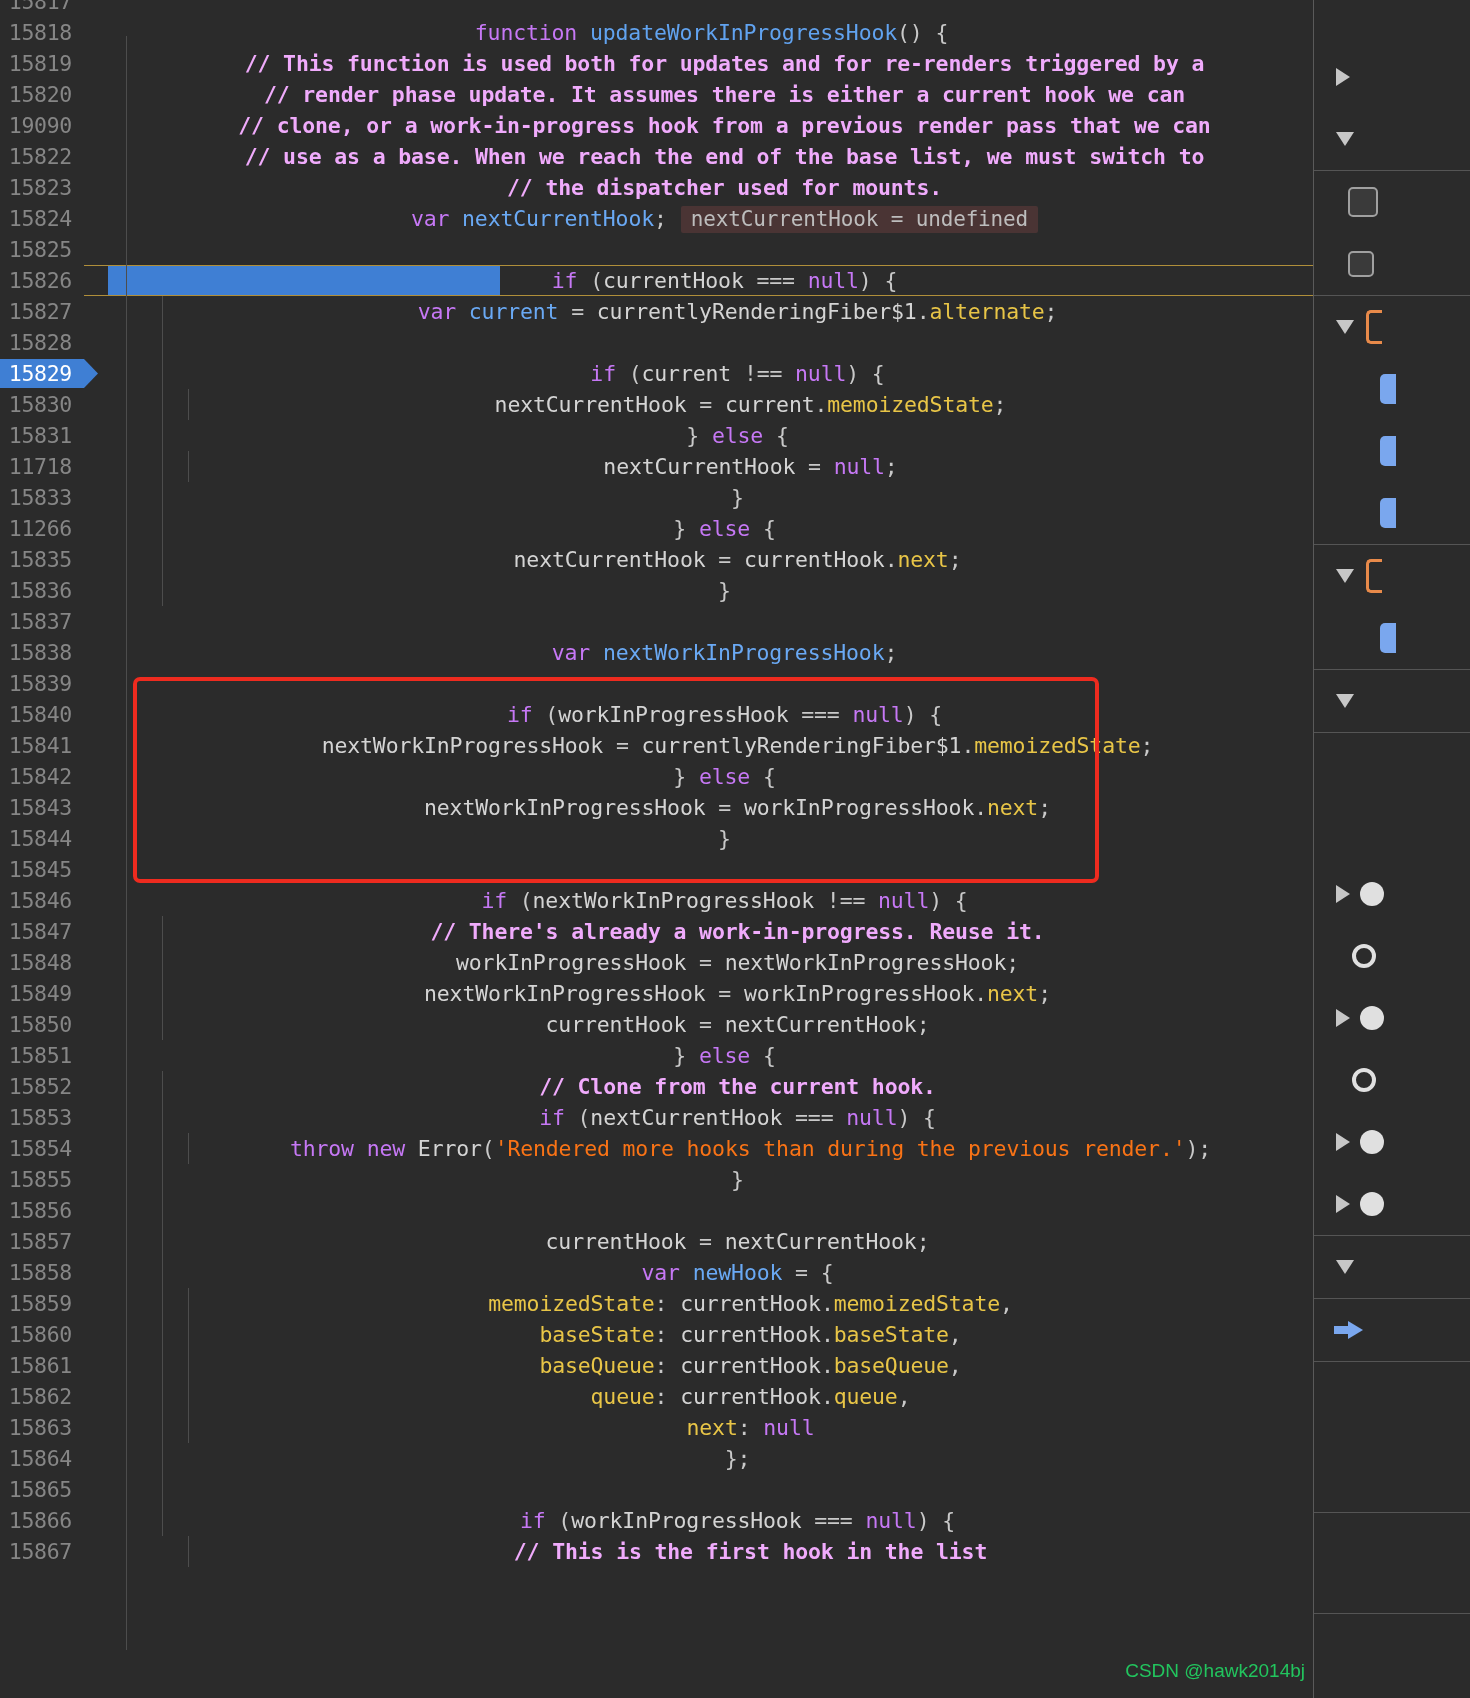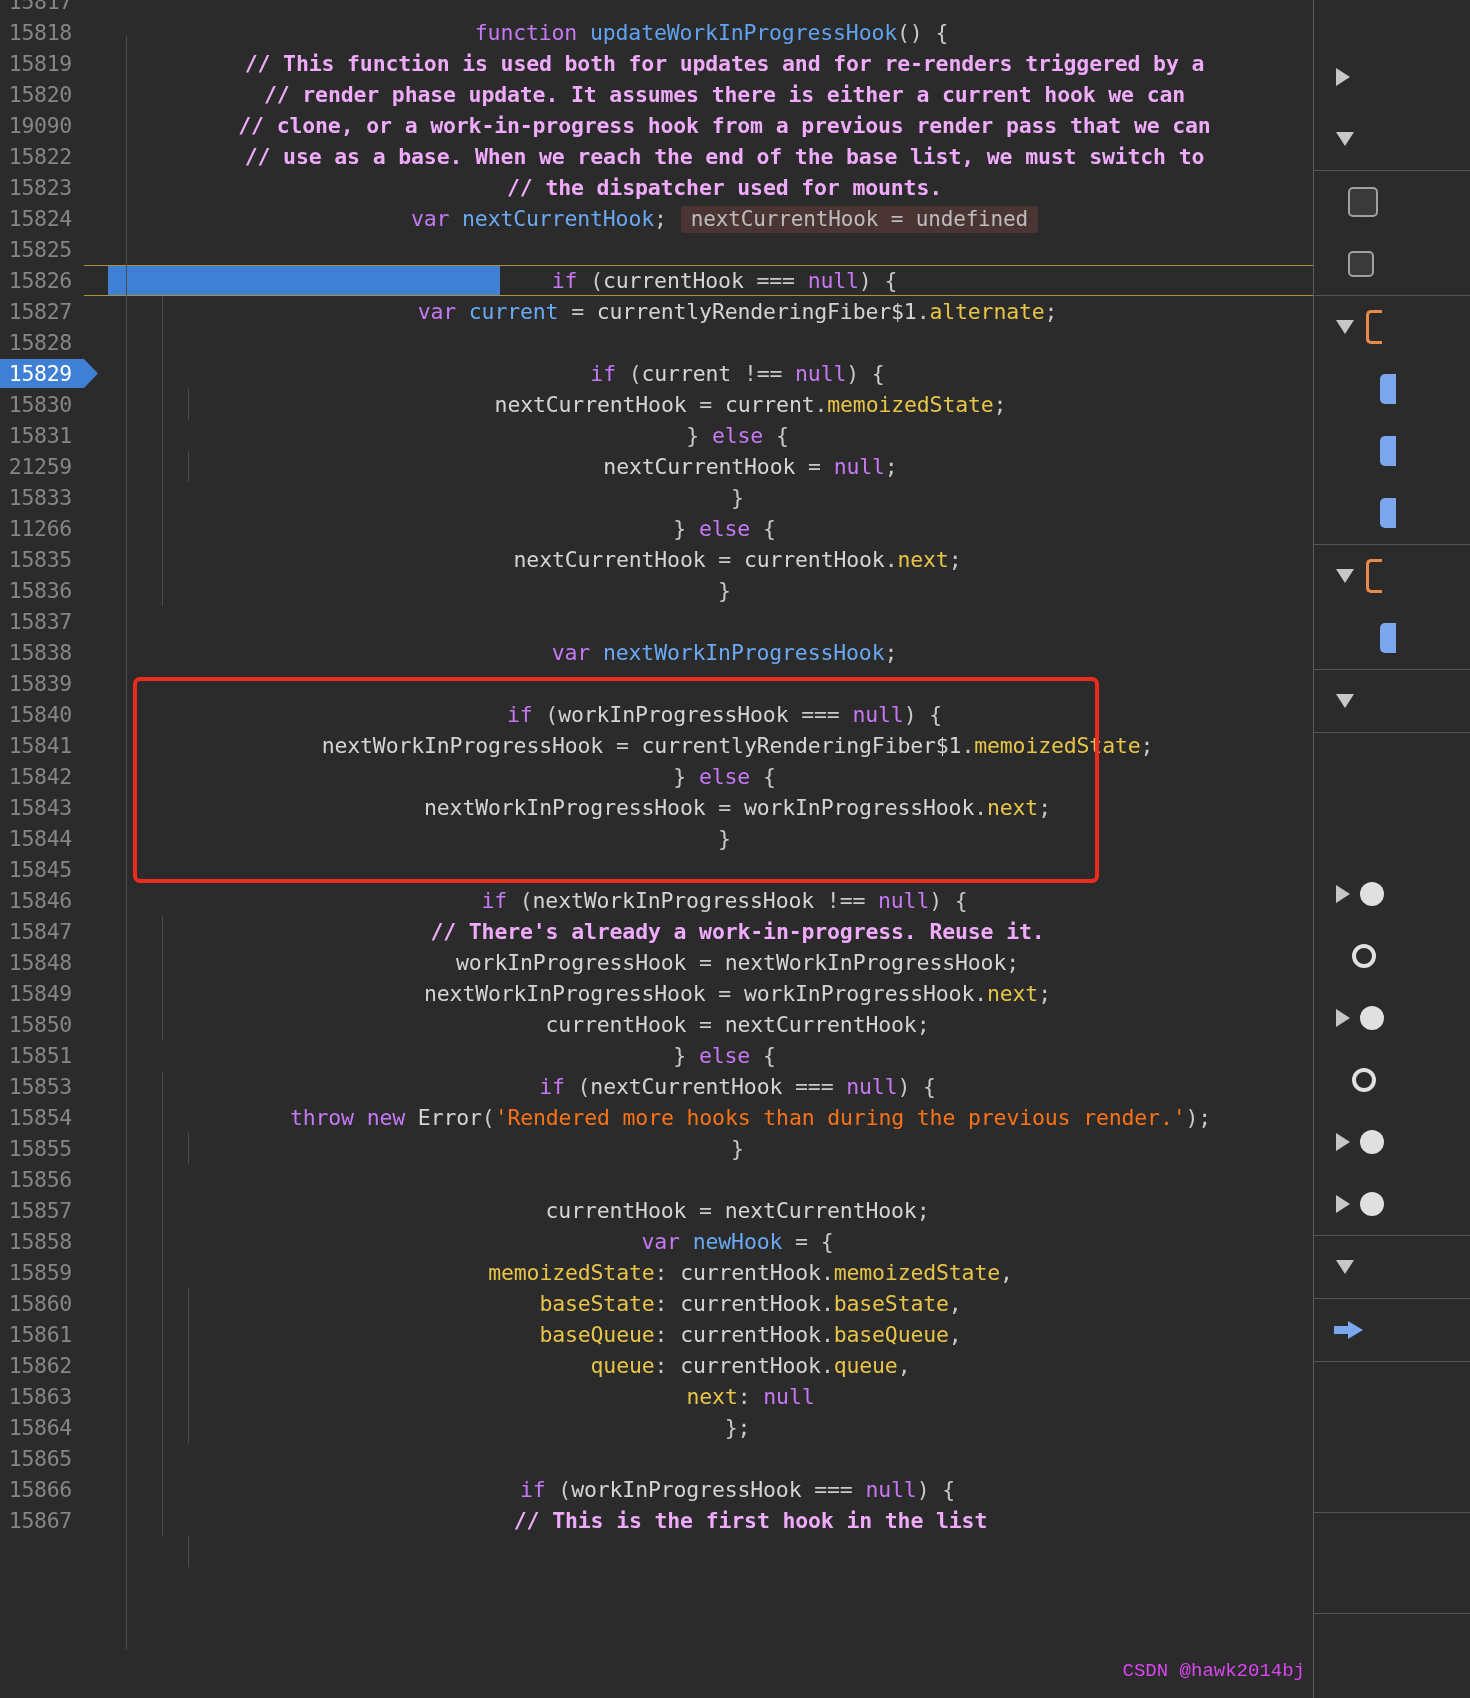--- a/index.html
+++ b/index.html
@@ -140,23 +140,23 @@
     border-radius: 7px;
     pointer-events: none;
     z-index: 5;
   }
 
   
   .watermark {
     position: absolute;
     right: 8px;
     bottom: 16px;
-    color: #d946ef;
+    color: #22c55e;
     font-size: 19px;
-    font-family: Liberation Mono, monospace;
+    font-family: Liberation Sans, sans-serif;
     z-index: 8;
   }
 
   
   .right-panel {
     width: 157px;
     min-width: 157px;
     height: 1698px;
     background: #2b2b2b;
     border-left: 1px solid #5a5a5a;
@@ -258,40 +258,41 @@
         <div class="line"><div class="gutter"><span>15822</span></div><div class="code"><span style="display:inline-block;width:52px"></span><span class="cmt">// use as a base. When we reach the end of the base list, we must switch to</span></div></div>
         <div class="line"><div class="gutter"><span>15823</span></div><div class="code"><span style="display:inline-block;width:52px"></span><span class="cmt">// the dispatcher used for mounts.</span></div></div>
         <div class="line"><div class="gutter"><span>15824</span></div><div class="code"><span style="display:inline-block;width:52px"></span><span class="kw">var</span> <span class="var">nextCurrentHook</span>;<span class="inline-val">nextCurrentHook = undefined</span></div></div>
         <div class="line"><div class="gutter"><span>15825</span></div><div class="code"><span style="display:inline-block;width:26px"></span></div></div>
         <div class="line" style="position: relative; z-index: 4;"><div class="gutter"><span>15826</span></div><div class="code" style="position: relative;"><span style="display:inline-block;width:52px"></span><span class="kw">if</span> (<span class="pln">currentHook</span> === <span class="kw">null</span>) {</div></div>
         <div class="line"><div class="gutter"><span>15827</span></div><div class="code"><span style="display:inline-block;width:78px"></span><span class="kw">var</span> <span class="var">current</span> = <span class="pln">currentlyRenderingFiber$1</span>.<span class="prop">alternate</span>;</div></div>
         <div class="line"><div class="gutter"><span>15828</span></div><div class="code"><span style="display:inline-block;width:26px"></span></div></div>
         <div class="line"><div class="gutter current"><span class="num-pill"></span><span>15829</span></div><div class="code"><span style="display:inline-block;width:78px"></span><span class="kw">if</span> (<span class="pln">current</span> !== <span class="kw">null</span>) {</div></div>
         <div class="line"><div class="gutter"><span>15830</span></div><div class="code"><span style="display:inline-block;width:104px"></span><span class="pln">nextCurrentHook</span> = <span class="pln">current</span>.<span class="prop">memoizedState</span>;</div></div>
         <div class="line"><div class="gutter"><span>15831</span></div><div class="code"><span style="display:inline-block;width:78px"></span>} <span class="kw">else</span> {</div></div>
-        <div class="line"><div class="gutter"><span>21259</span></div><div class="code"><span style="display:inline-block;width:104px"></span><span class="pln">nextCurrentHook</span> = <span class="kw">null</span>;</div></div>
+        <div class="line"><div class="gutter"><span>11718</span></div><div class="code"><span style="display:inline-block;width:104px"></span><span class="pln">nextCurrentHook</span> = <span class="kw">null</span>;</div></div>
         <div class="line"><div class="gutter"><span>15833</span></div><div class="code"><span style="display:inline-block;width:78px"></span>}</div></div>
         <div class="line"><div class="gutter"><span>11266</span></div><div class="code"><span style="display:inline-block;width:52px"></span>} <span class="kw">else</span> {</div></div>
         <div class="line"><div class="gutter"><span>15835</span></div><div class="code"><span style="display:inline-block;width:78px"></span><span class="pln">nextCurrentHook</span> = <span class="pln">currentHook</span>.<span class="prop">next</span>;</div></div>
         <div class="line"><div class="gutter"><span>15836</span></div><div class="code"><span style="display:inline-block;width:52px"></span>}</div></div>
         <div class="line"><div class="gutter"><span>15837</span></div><div class="code"><span style="display:inline-block;width:26px"></span></div></div>
         <div class="line"><div class="gutter"><span>15838</span></div><div class="code"><span style="display:inline-block;width:52px"></span><span class="kw">var</span> <span class="var">nextWorkInProgressHook</span>;</div></div>
         <div class="line"><div class="gutter"><span>15839</span></div><div class="code"><span style="display:inline-block;width:26px"></span></div></div>
         <div class="line"><div class="gutter"><span>15840</span></div><div class="code"><span style="display:inline-block;width:52px"></span><span class="kw">if</span> (<span class="pln">workInProgressHook</span> === <span class="kw">null</span>) {</div></div>
         <div class="line"><div class="gutter"><span>15841</span></div><div class="code"><span style="display:inline-block;width:78px"></span><span class="pln">nextWorkInProgressHook</span> = <span class="pln">currentlyRenderingFiber$1</span>.<span class="prop">memoizedState</span>;</div></div>
         <div class="line"><div class="gutter"><span>15842</span></div><div class="code"><span style="display:inline-block;width:52px"></span>} <span class="kw">else</span> {</div></div>
         <div class="line"><div class="gutter"><span>15843</span></div><div class="code"><span style="display:inline-block;width:78px"></span><span class="pln">nextWorkInProgressHook</span> = <span class="pln">workInProgressHook</span>.<span class="prop">next</span>;</div></div>
         <div class="line"><div class="gutter"><span>15844</span></div><div class="code"><span style="display:inline-block;width:52px"></span>}</div></div>
         <div class="line"><div class="gutter"><span>15845</span></div><div class="code"><span style="display:inline-block;width:26px"></span></div></div>
         <div class="line"><div class="gutter"><span>15846</span></div><div class="code"><span style="display:inline-block;width:52px"></span><span class="kw">if</span> (<span class="pln">nextWorkInProgressHook</span> !== <span class="kw">null</span>) {</div></div>
         <div class="line"><div class="gutter"><span>15847</span></div><div class="code"><span style="display:inline-block;width:78px"></span><span class="cmt">// There's already a work-in-progress. Reuse it.</span></div></div>
         <div class="line"><div class="gutter"><span>15848</span></div><div class="code"><span style="display:inline-block;width:78px"></span><span class="pln">workInProgressHook</span> = <span class="pln">nextWorkInProgressHook</span>;</div></div>
         <div class="line"><div class="gutter"><span>15849</span></div><div class="code"><span style="display:inline-block;width:78px"></span><span class="pln">nextWorkInProgressHook</span> = <span class="pln">workInProgressHook</span>.<span class="prop">next</span>;</div></div>
         <div class="line"><div class="gutter"><span>15850</span></div><div class="code"><span style="display:inline-block;width:78px"></span><span class="pln">currentHook</span> = <span class="pln">nextCurrentHook</span>;</div></div>
         <div class="line"><div class="gutter"><span>15851</span></div><div class="code"><span style="display:inline-block;width:52px"></span>} <span class="kw">else</span> {</div></div>
+        <div class="line"><div class="gutter"><span>15852</span></div><div class="code"><span style="display:inline-block;width:78px"></span><span class="cmt">// Clone from the current hook.</span></div></div>
         <div class="line"><div class="gutter"><span>15853</span></div><div class="code"><span style="display:inline-block;width:78px"></span><span class="kw">if</span> (<span class="pln">nextCurrentHook</span> === <span class="kw">null</span>) {</div></div>
         <div class="line"><div class="gutter"><span>15854</span></div><div class="code"><span style="display:inline-block;width:104px"></span><span class="kw">throw</span> <span class="kw">new</span> <span class="pln">Error</span>(<span class="str">'Rendered more hooks than during the previous render.'</span>);</div></div>
         <div class="line"><div class="gutter"><span>15855</span></div><div class="code"><span style="display:inline-block;width:78px"></span>}</div></div>
         <div class="line"><div class="gutter"><span>15856</span></div><div class="code"><span style="display:inline-block;width:26px"></span></div></div>
         <div class="line"><div class="gutter"><span>15857</span></div><div class="code"><span style="display:inline-block;width:78px"></span><span class="pln">currentHook</span> = <span class="pln">nextCurrentHook</span>;</div></div>
         <div class="line"><div class="gutter"><span>15858</span></div><div class="code"><span style="display:inline-block;width:78px"></span><span class="kw">var</span> <span class="var">newHook</span> = {</div></div>
         <div class="line"><div class="gutter"><span>15859</span></div><div class="code"><span style="display:inline-block;width:104px"></span><span class="prop">memoizedState</span>: <span class="pln">currentHook</span>.<span class="prop">memoizedState</span>,</div></div>
         <div class="line"><div class="gutter"><span>15860</span></div><div class="code"><span style="display:inline-block;width:104px"></span><span class="prop">baseState</span>: <span class="pln">currentHook</span>.<span class="prop">baseState</span>,</div></div>
         <div class="line"><div class="gutter"><span>15861</span></div><div class="code"><span style="display:inline-block;width:104px"></span><span class="prop">baseQueue</span>: <span class="pln">currentHook</span>.<span class="prop">baseQueue</span>,</div></div>
         <div class="line"><div class="gutter"><span>15862</span></div><div class="code"><span style="display:inline-block;width:104px"></span><span class="prop">queue</span>: <span class="pln">currentHook</span>.<span class="prop">queue</span>,</div></div>

